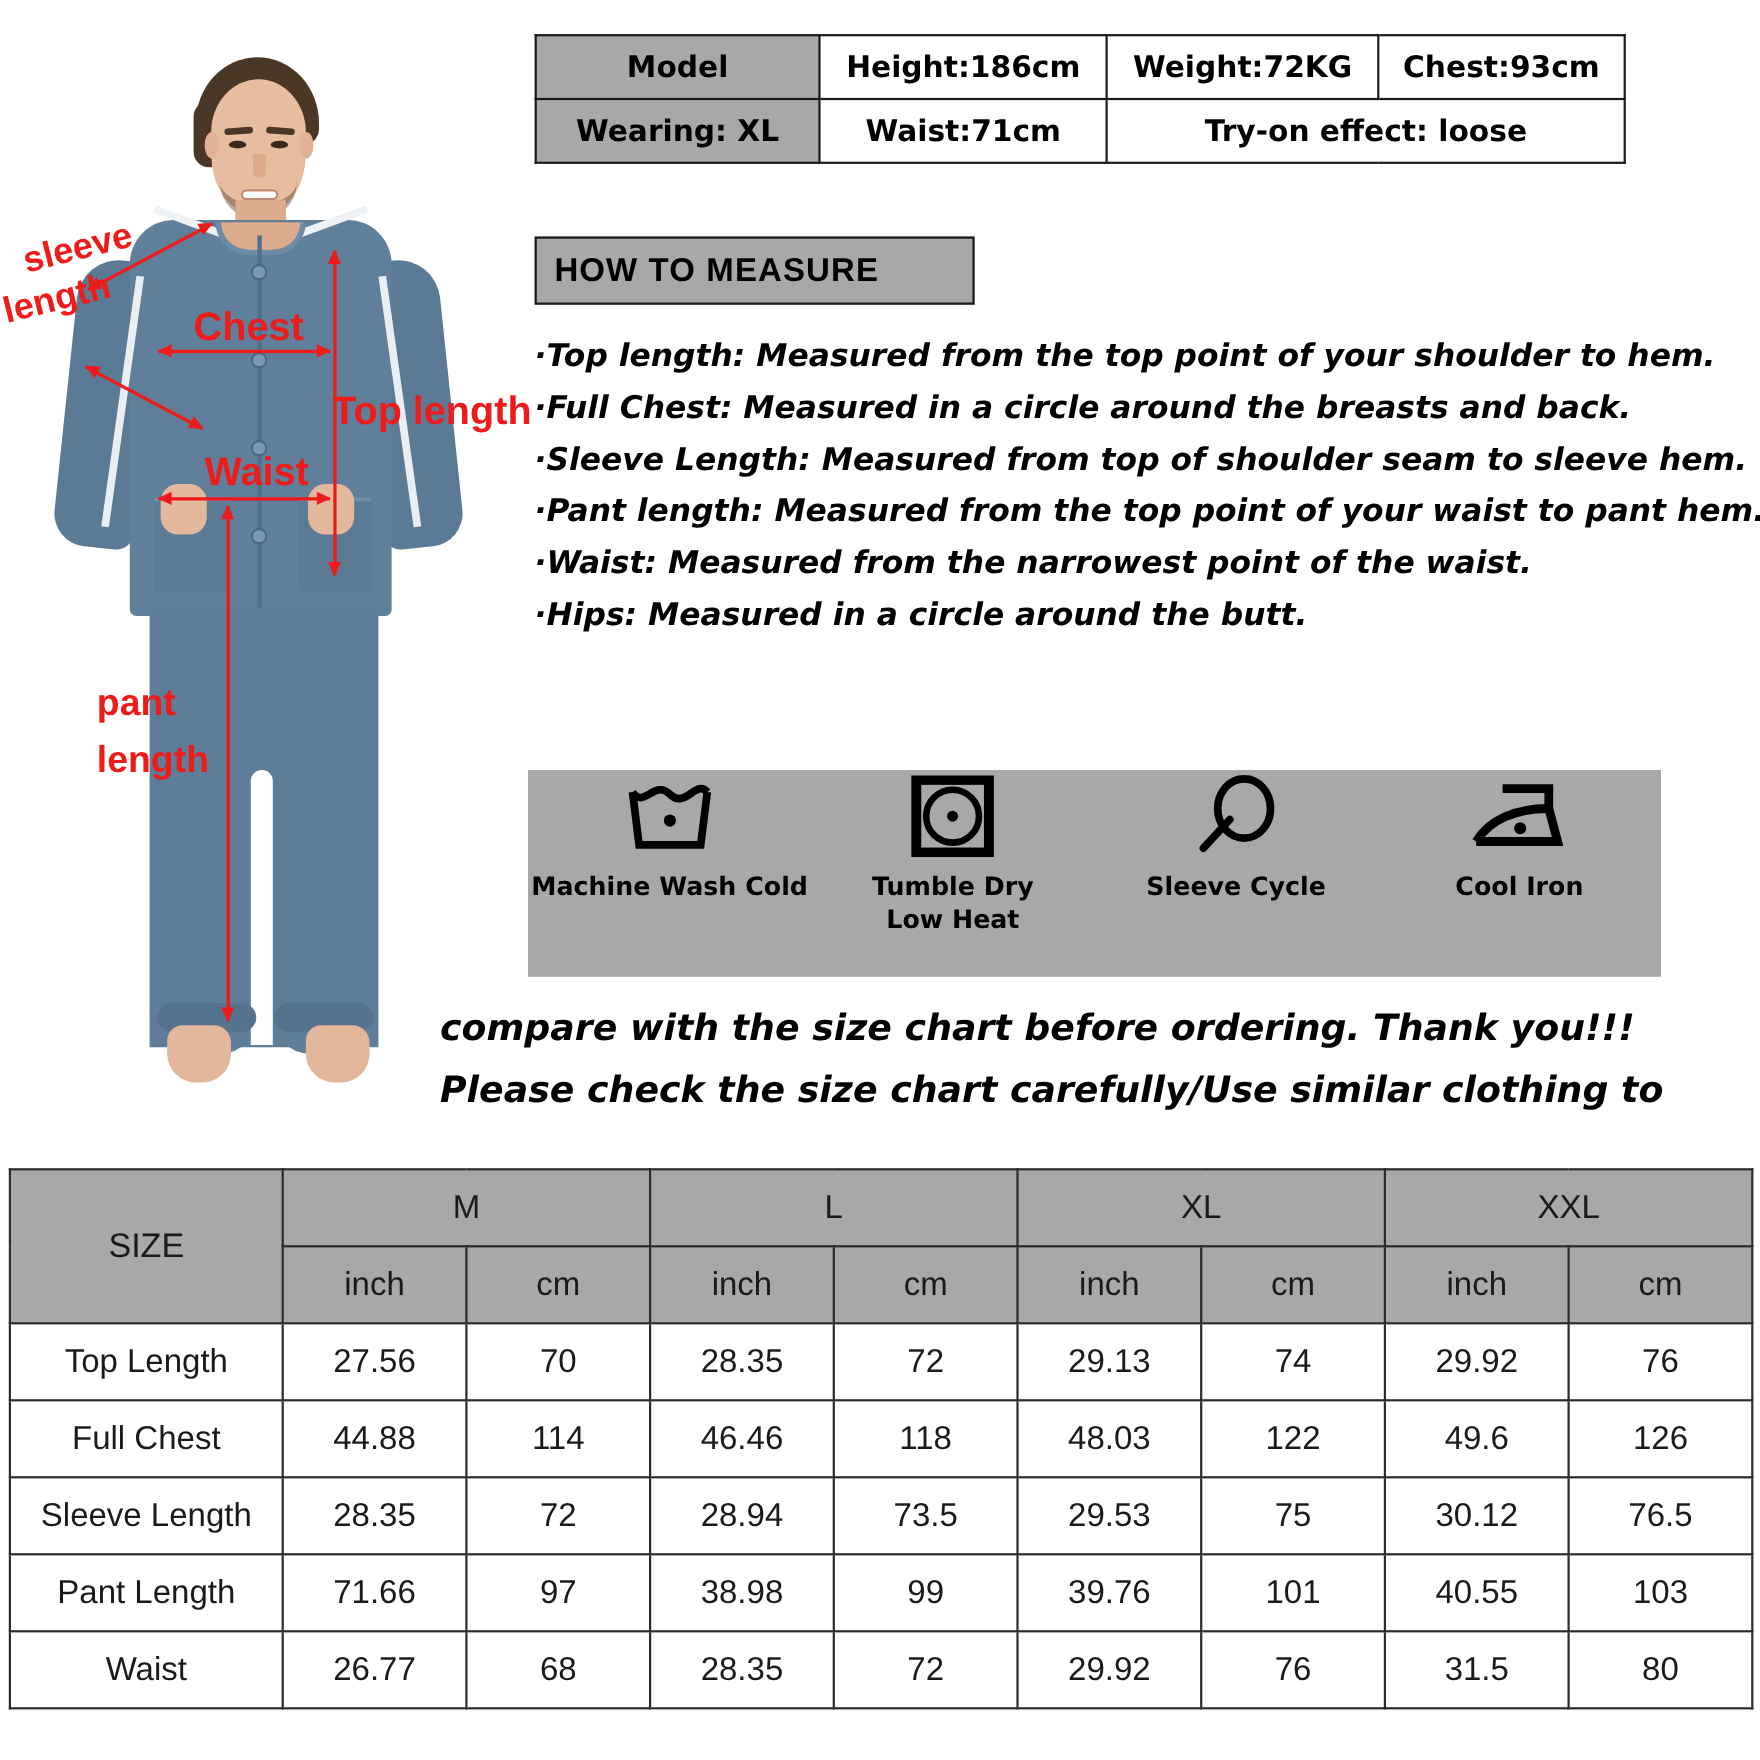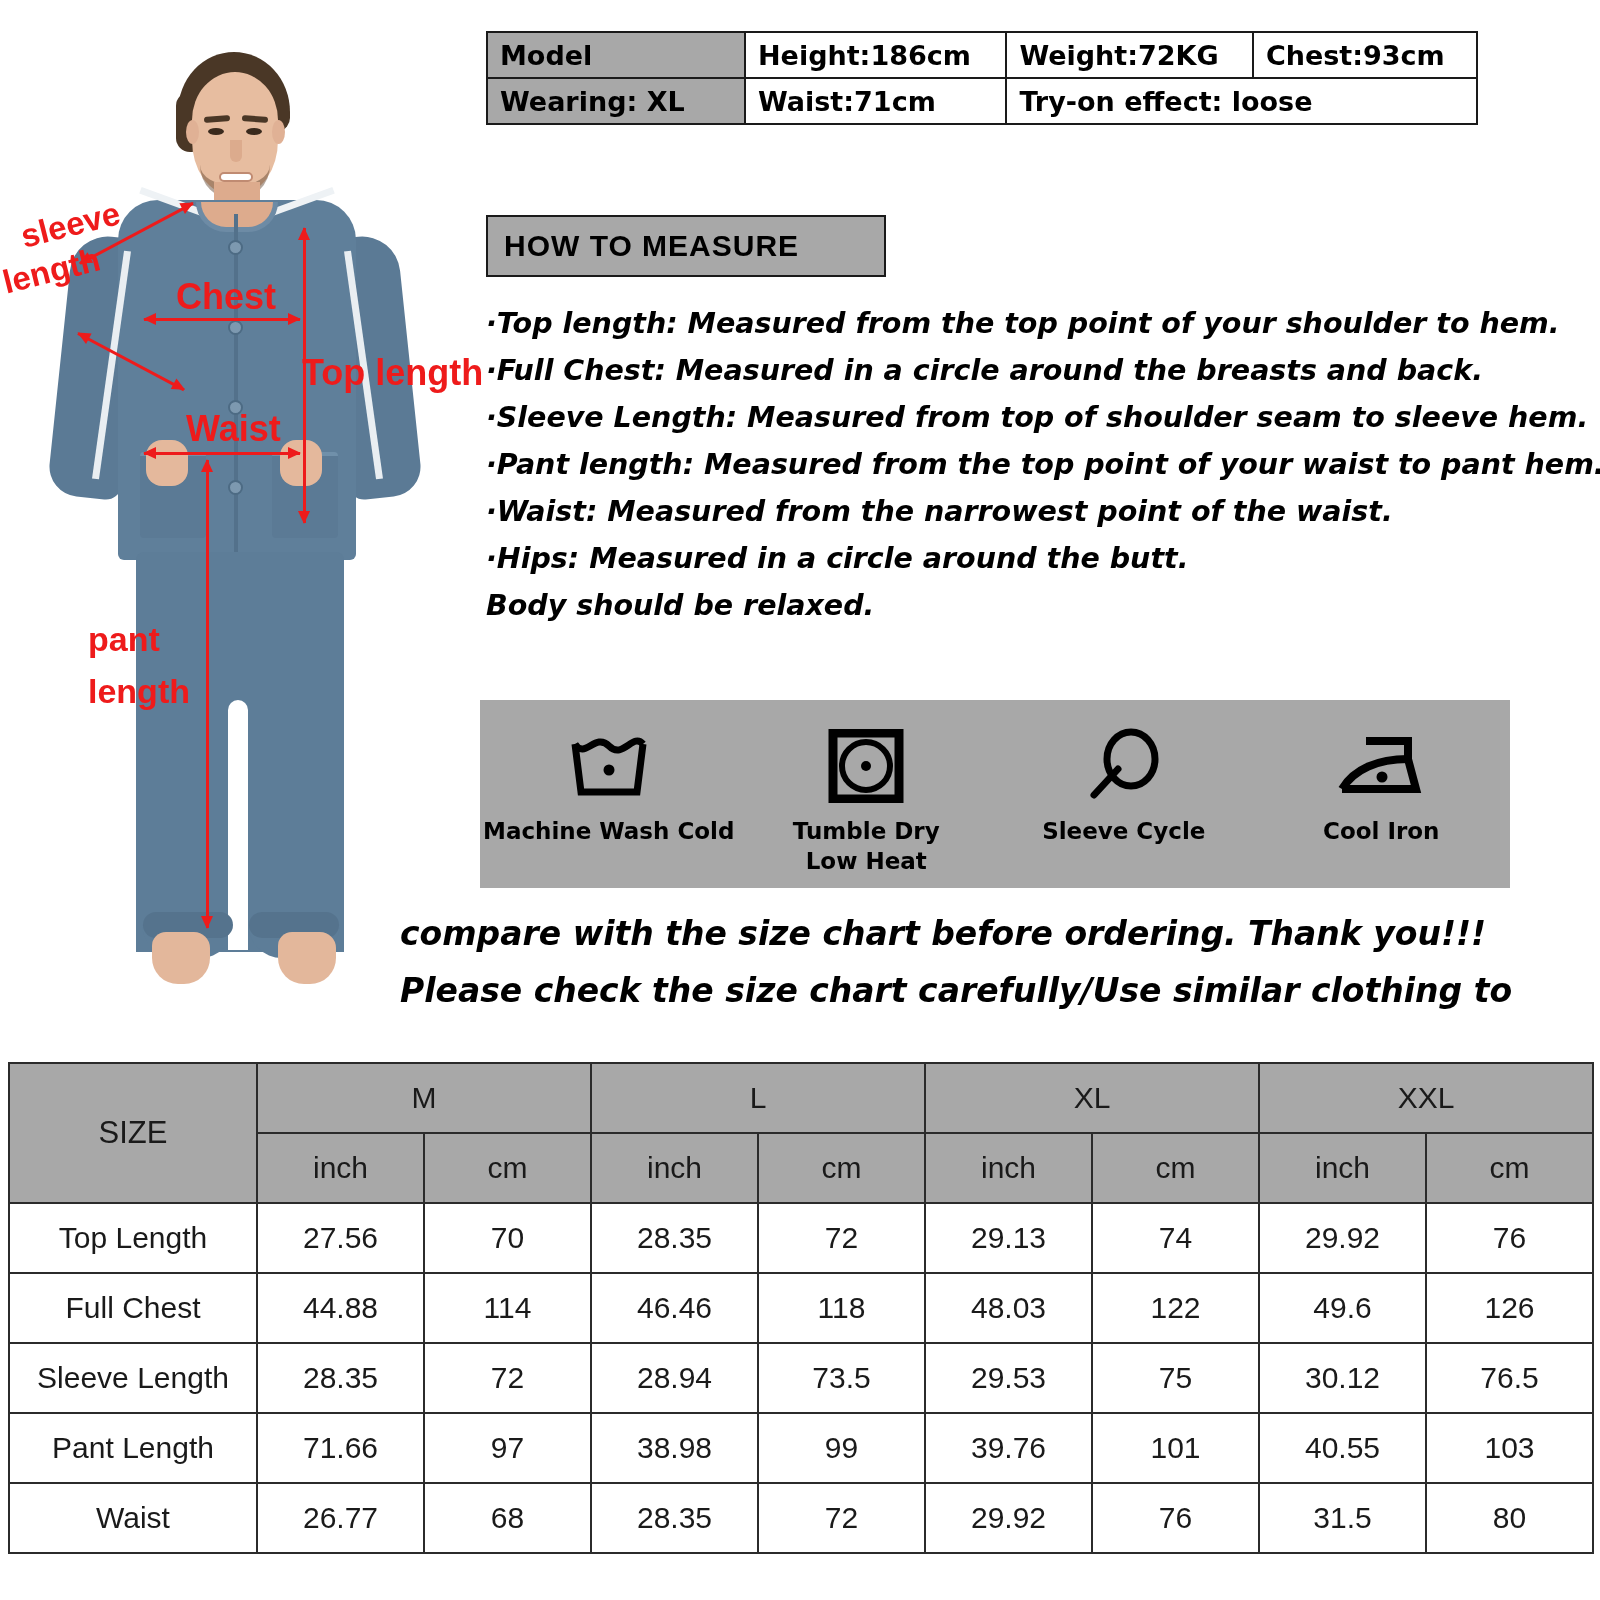--- a/index.html
+++ b/index.html
@@ -101,40 +101,40 @@
     content: ""; position: absolute; top: -5px; width: 0; height: 0;
     border-top: 6px solid transparent; border-bottom: 6px solid transparent; }
   .arrow-d::before { left: -1px; border-right: 13px solid #ee1b1b; }
   .arrow-d::after { right: -1px; border-left: 13px solid #ee1b1b; }
 
   
   .model-table { position: absolute; left: 486px; top: 31px; width: 992px;
                  border-collapse: collapse; }
   .model-table td { border: 2px solid #1a1a1a; padding: 6px 12px;
                     font-family: "DejaVu Sans", sans-serif; font-weight: bold;
-                    font-size: 27px; color: #000; height: 46px; }
+                    font-size: 27px; color: #000; height: 58px; text-align: center; }
   .model-table td.lbl { background: #a8a8a8; width: 258px; }
 
   
   .htm-box { position: absolute; left: 486px; top: 215px; width: 400px; height: 62px;
              background: #a8a8a8; border: 2px solid #1a1a1a;
              display: flex; align-items: center; padding-left: 16px; }
   .htm-box span { font-family: Liberation Sans, sans-serif; font-size: 30px; font-weight: bold;
                   letter-spacing: 1px; color: #000; }
 
   .measure-list { position: absolute; left: 486px; top: 300px; width: 1080px; }
   .measure-list li { list-style: none; font-family: "DejaVu Sans", sans-serif;
                      font-style: italic; font-weight: bold; font-size: 28.5px;
                      color: #000; line-height: 47px; white-space: nowrap; }
 
   
   .care-bar { position: absolute; left: 480px; top: 700px; width: 1030px; height: 188px;
               background: #a8a8a8; display: flex; }
   .care-item { flex: 1; display: flex; flex-direction: column; align-items: center;
-               justify-content: flex-start; padding-top: 24px; }
+               justify-content: flex-start; padding-top: 0; }
   .care-icon { height: 84px; display: flex; align-items: center; justify-content: center; }
   .care-label { margin-top: 8px; text-align: center; font-family: "DejaVu Sans", sans-serif;
                 font-weight: bold; font-size: 23px; color: #000; line-height: 30px; }
 
   
   .notice { position: absolute; left: 400px; top: 905px; width: 1160px;
             font-family: "DejaVu Sans", sans-serif; font-style: italic; font-weight: bold;
             font-size: 33px; line-height: 57px; color: #000; }
 
   
@@ -239,21 +239,20 @@
     <span>HOW TO MEASURE</span>
   </div>
 
   <ul class="measure-list">
     <li>·Top length: Measured from the top point of your shoulder to hem.</li>
     <li>·Full Chest: Measured in a circle around the breasts and back.</li>
     <li>·Sleeve Length: Measured from top of shoulder seam to sleeve hem.</li>
     <li>·Pant length: Measured from the top point of your waist to pant hem.</li>
     <li>·Waist: Measured from the narrowest point of the waist.</li>
     <li>·Hips: Measured in a circle around the butt.</li>
-    <li>Body should be relaxed.</li>
   </ul>
 
   <div class="care-bar">
 
     <div class="care-item">
       <div class="care-icon">
         <svg width="84" height="72" viewBox="0 0 84 72">
           <path d="M8 14 L14 62 L70 62 L76 14" fill="none" stroke="#000" stroke-width="7" stroke-linejoin="miter"></path>
           <path d="M8 14 C18 30, 28 2, 42 16 C56 30, 66 2, 76 14" fill="none" stroke="#000" stroke-width="7"></path>
           <circle cx="42" cy="40" r="5.5" fill="#000"></circle>

